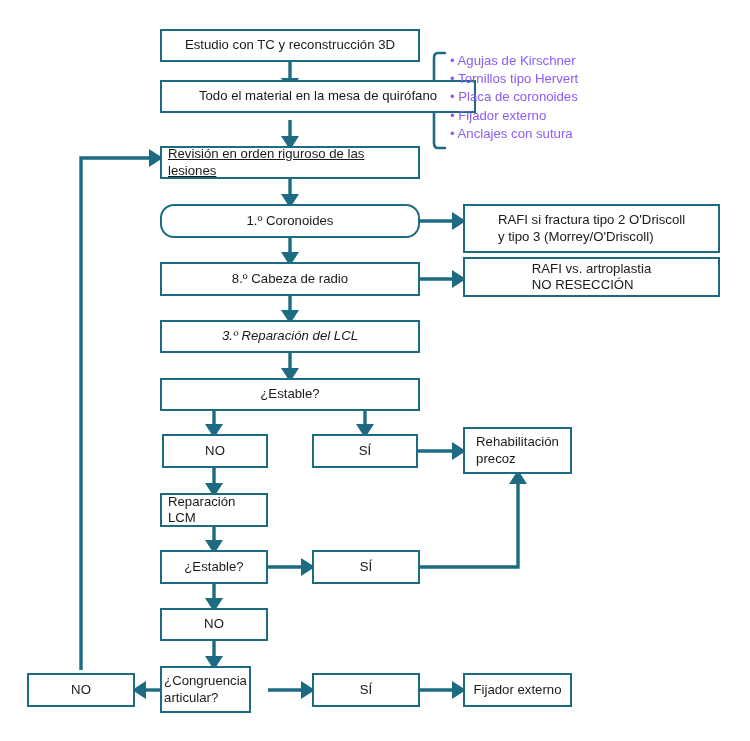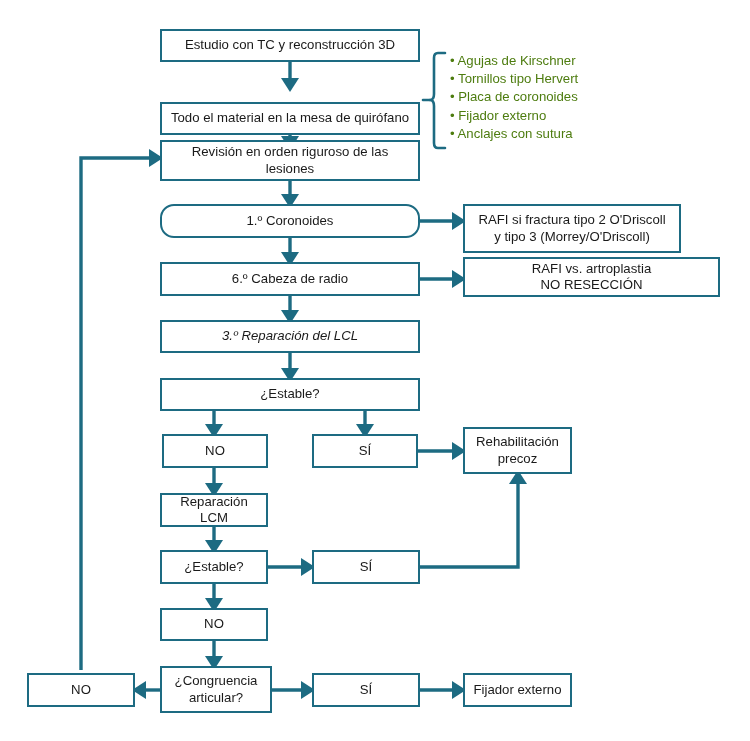--- a/index.html
+++ b/index.html
@@ -22,31 +22,31 @@
   }
   .node-box {
     position: absolute;
     box-sizing: border-box;
     border: 2px solid #1d6b82;
     background: #ffffff;
     color: #1a1a1a;
     display: flex;
     align-items: center;
     justify-content: center;
-    text-align: center;
+    text-align: left;
     font-size: 13.2px;
     line-height: 1.25;
     padding: 2px 6px;
     white-space: pre-line;
   }
   .bullet-list {
     position: absolute;
     font-size: 13.2px;
     line-height: 18.2px;
-    color: #4d7c0f;
+    color: #8b5cf6;
     white-space: nowrap;
   }
   .bullet-list div { }
   svg.edges {
     position: absolute;
     left: 0; top: 0;
     width: 750px;
     height: 741px;
     pointer-events: none;
   }
@@ -137,52 +137,52 @@
     </g>
 
     <g stroke="#1d6b82" stroke-width="2.6" fill="none" stroke-linecap="round" stroke-linejoin="round">
       <path d="M445,53 L438,53 Q434,53 434,58 L434,94 Q434,100 430,100 Q434,100 434,106 L434,143 Q434,148 438,148 L445,148"></path>
       <path d="M430,100 L423,100"></path>
     </g>
   </svg>
 
   <div class="node-box" style="left:160px; top:29px; width:260px; height:33px;">Estudio con TC y reconstrucción 3D</div>
 
-  <div class="node-box" style="left:160px; top:102px; width:260px; height:33px;">Todo el material en la mesa de quirófano</div>
+  <div class="node-box" style="left:160px; top:80px; width:316px; height:33px;">Todo el material en la mesa de quirófano</div>
 
-  <div class="node-box" style="left:160px; top:140px; width:260px; height:41px;">Revisión en orden riguroso de las lesiones</div>
+  <div class="node-box" style="left:160px; top:146px; width:260px; height:33px;text-decoration:underline;">Revisión en orden riguroso de las lesiones</div>
 
   <div class="node-box" style="left:160px; top:204px; width:260px; height:34px;border-radius:14px;">1.º Coronoides</div>
 
-  <div class="node-box" style="left:160px; top:262px; width:260px; height:34px;">6.º Cabeza de radio</div>
+  <div class="node-box" style="left:160px; top:262px; width:260px; height:34px;">8.º Cabeza de radio</div>
 
   <div class="node-box" style="left:160px; top:320px; width:260px; height:33px;font-style:italic;">3.º Reparación del LCL</div>
 
   <div class="node-box" style="left:160px; top:378px; width:260px; height:33px;">¿Estable?</div>
 
   <div class="node-box" style="left:162px; top:434px; width:106px; height:34px;">NO</div>
 
   <div class="node-box" style="left:312px; top:434px; width:106px; height:34px;">SÍ</div>
 
   <div class="node-box" style="left:160px; top:493px; width:108px; height:34px;">Reparación LCM</div>
 
   <div class="node-box" style="left:160px; top:550px; width:108px; height:34px;">¿Estable?</div>
 
   <div class="node-box" style="left:312px; top:550px; width:108px; height:34px;">SÍ</div>
 
   <div class="node-box" style="left:160px; top:608px; width:108px; height:33px;">NO</div>
 
-  <div class="node-box" style="left:160px; top:666px; width:112px; height:47px;">¿Congruencia
+  <div class="node-box" style="left:160px; top:666px; width:91px; height:47px;">¿Congruencia
 articular?</div>
 
   <div class="node-box" style="left:312px; top:673px; width:108px; height:34px;">SÍ</div>
 
   <div class="node-box" style="left:27px; top:673px; width:108px; height:34px;">NO</div>
 
-  <div class="node-box" style="left:463px; top:204px; width:218px; height:49px;">RAFI si fractura tipo 2 O'Driscoll
+  <div class="node-box" style="left:463px; top:204px; width:257px; height:49px;">RAFI si fractura tipo 2 O'Driscoll
 y tipo 3 (Morrey/O'Driscoll)</div>
 
   <div class="node-box" style="left:463px; top:257px; width:257px; height:40px;">RAFI vs. artroplastia
 NO RESECCIÓN</div>
 
   <div class="node-box" style="left:463px; top:427px; width:109px; height:47px;">Rehabilitación
 precoz</div>
 
   <div class="node-box" style="left:463px; top:673px; width:109px; height:34px;">Fijador externo</div>
 

